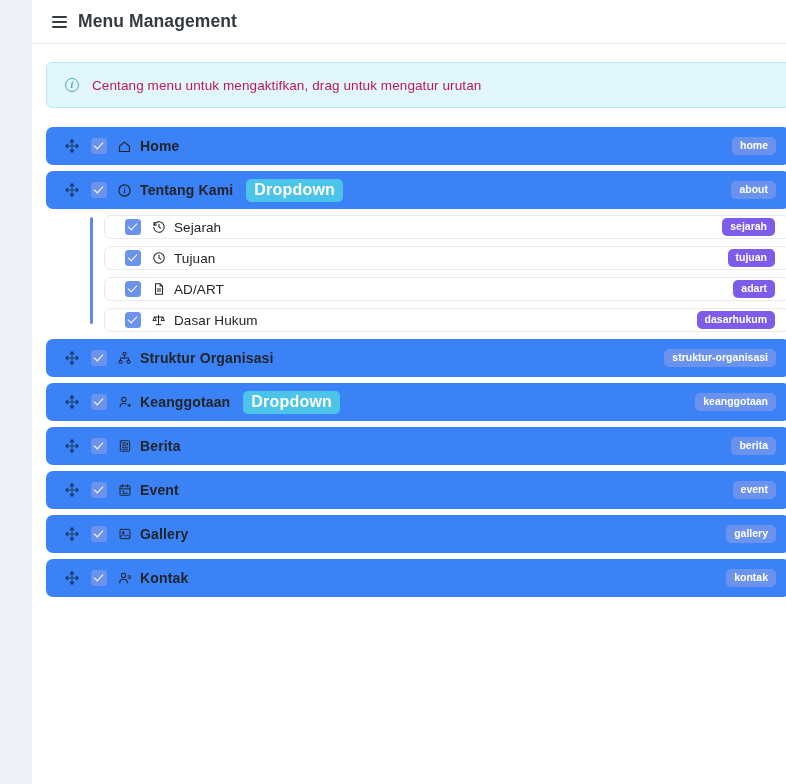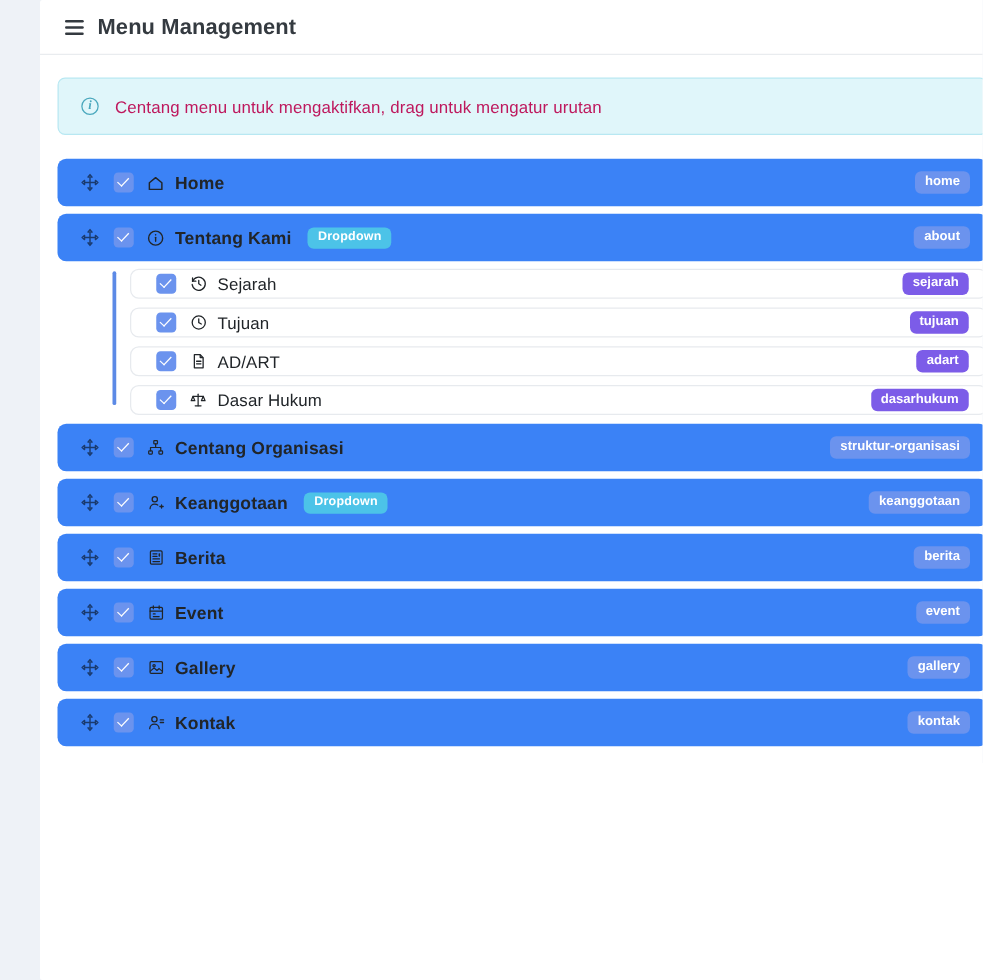--- a/index.html
+++ b/index.html
@@ -121,21 +121,21 @@
   .lbl-child {
     font-size: 13.5px;
     font-weight: 400;
     color: #212529;
     letter-spacing: .1px;
     white-space: nowrap;
   }
   .badge-dropdown {
     background: #4cc3e8;
     color: #ffffff;
-    font-size: 10px;
+    font-size: 16px;
     font-weight: 700;
     border-radius: 5px;
     padding: 3px 8px 4px;
     margin-left: 13px;
     line-height: 1;
     letter-spacing: .2px;
   }
   .spacer { flex: 1 1 auto; }
   .slug-blue {
     background: #6b93ee;
@@ -302,21 +302,21 @@
               </svg></span>
             <span class="cbx"></span>
             <span class="row-ico">
               <svg width="15" height="14" viewBox="0 0 24 24" fill="none" stroke="currentColor" stroke-width="1.7" stroke-linecap="round" stroke-linejoin="round">
                 <rect x="9.5" y="2.5" width="5" height="4.5" rx="1"></rect>
                 <rect x="2.5" y="16.5" width="5" height="4.5" rx="1"></rect>
                 <rect x="16.5" y="16.5" width="5" height="4.5" rx="1"></rect>
                 <path d="M12 7v4.5M5 16.5V12h14v4.5M12 11.5V12"></path>
               </svg>
             </span>
-            <span class="lbl-parent">Centang Organisasi</span>
+            <span class="lbl-parent">Struktur Organisasi</span>
             <span class="spacer"></span>
             <span class="slug-blue">struktur-organisasi</span>
           </div>
           <div class="row-parent">
             <span class="drag-handle"><svg width="16" height="16" viewBox="0 0 24 24" fill="none" stroke="currentColor" stroke-width="1.7" stroke-linecap="round" stroke-linejoin="round">
                 <path d="M12 2.5 14.5 5.5h-5zM12 21.5 9.5 18.5h5zM2.5 12 5.5 9.5v5zM21.5 12l-3 2.5v-5z"></path>
                 <path d="M12 6.5v11M6.5 12h11"></path>
               </svg></span>
             <span class="cbx"></span>
             <span class="row-ico">

